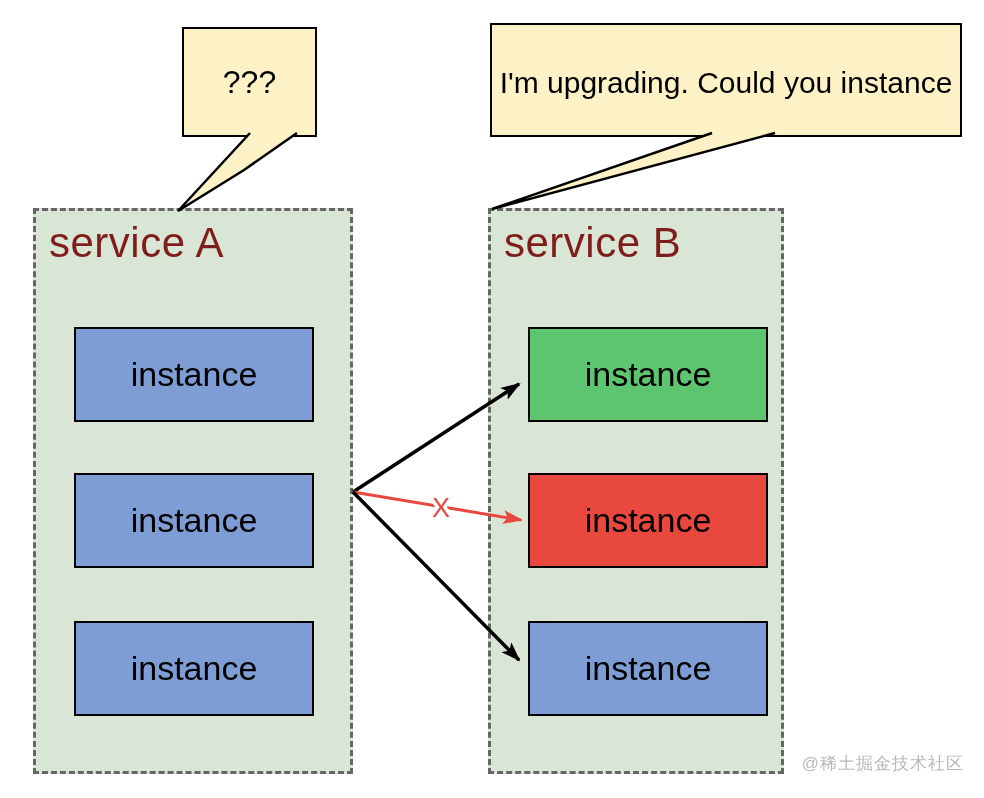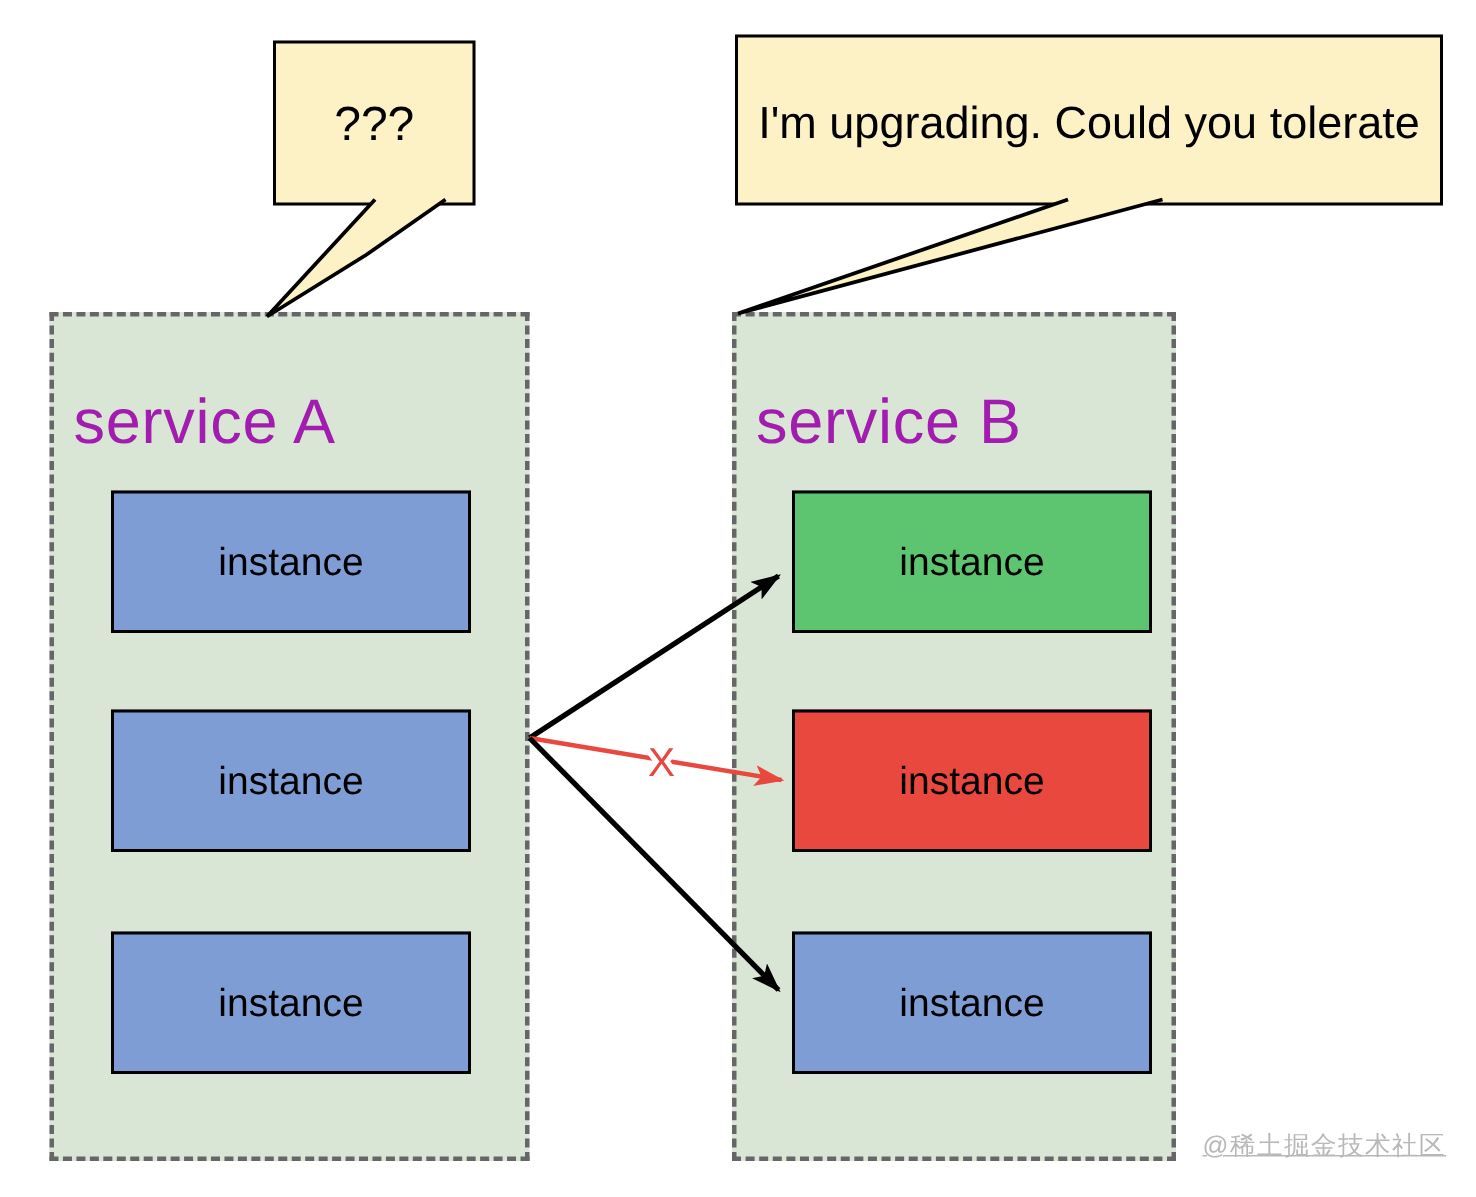--- a/index.html
+++ b/index.html
@@ -15,35 +15,34 @@
     position: absolute;
     box-sizing: border-box;
     border: 3px dashed #666666;
     background: #dae6d5;
   }
   #service-a { left: 33px; top: 208px; width: 320px; height: 566px; }
   #service-b { left: 488px; top: 208px; width: 296px; height: 566px; }
   .service-title {
     font-size: 42px;
     line-height: 48px;
-    color: #a21caf;
+    color: #7f1d1d;
     padding: 8px 0 0 13px;
     letter-spacing: 0.5px;
-    margin-top: 38px;
   }
   .instance {
     position: absolute;
     width: 240px;
     height: 95px;
     box-sizing: border-box;
     border: 2.5px solid #000000;
     display: flex;
     align-items: center;
     justify-content: center;
-    font-size: 26px;
+    font-size: 34px;
     color: #000000;
   }
   .inst-col-a { left: 38px; }
   .inst-col-b { left: 37px; }
   .inst-row-0 { top: 116px; }
   .inst-row-1 { top: 262px; }
   .inst-row-2 { top: 410px; }
   .bubble {
     position: absolute;
     box-sizing: border-box;
@@ -118,24 +117,24 @@
     <div class="instance inst-col-b inst-row-2" style="background-color: rgb(126, 157, 213);">
       <span>instance</span>
     </div>
   </div>
 
   <div class="bubble" id="bubble-a" style="background-color: rgb(252, 242, 198);">
     <span>???</span>
   </div>
 
   <div class="bubble" id="bubble-b" style="background-color: rgb(252, 242, 198);">
-    <span>I'm upgrading. Could you tolerate</span>
+    <span>I'm upgrading. Could you instance</span>
   </div>
 
-  <div class="watermark" style="color: rgb(184, 184, 184); text-decoration: underline;">@稀土掘金技术社区</div>
+  <div class="watermark" style="color: rgb(184, 184, 184);">@稀土掘金技术社区</div>
 
   <svg class="overlay" viewBox="0 0 984 798" xmlns="http://www.w3.org/2000/svg">
     <defs>
       <marker id="arrow-black" viewBox="0 0 20 14" markerWidth="20" markerHeight="14" refX="18" refY="7" orient="auto" markerUnits="userSpaceOnUse">
         <path d="M0,0 L20,7 L0,14 L4.5,7 Z" fill="#000000"></path>
       </marker>
       <marker id="arrow-red" viewBox="0 0 20 14" markerWidth="20" markerHeight="14" refX="18" refY="7" orient="auto" markerUnits="userSpaceOnUse">
         <path d="M0,0 L20,7 L0,14 L4.5,7 Z" fill="#e8483e"></path>
       </marker>
     </defs>

